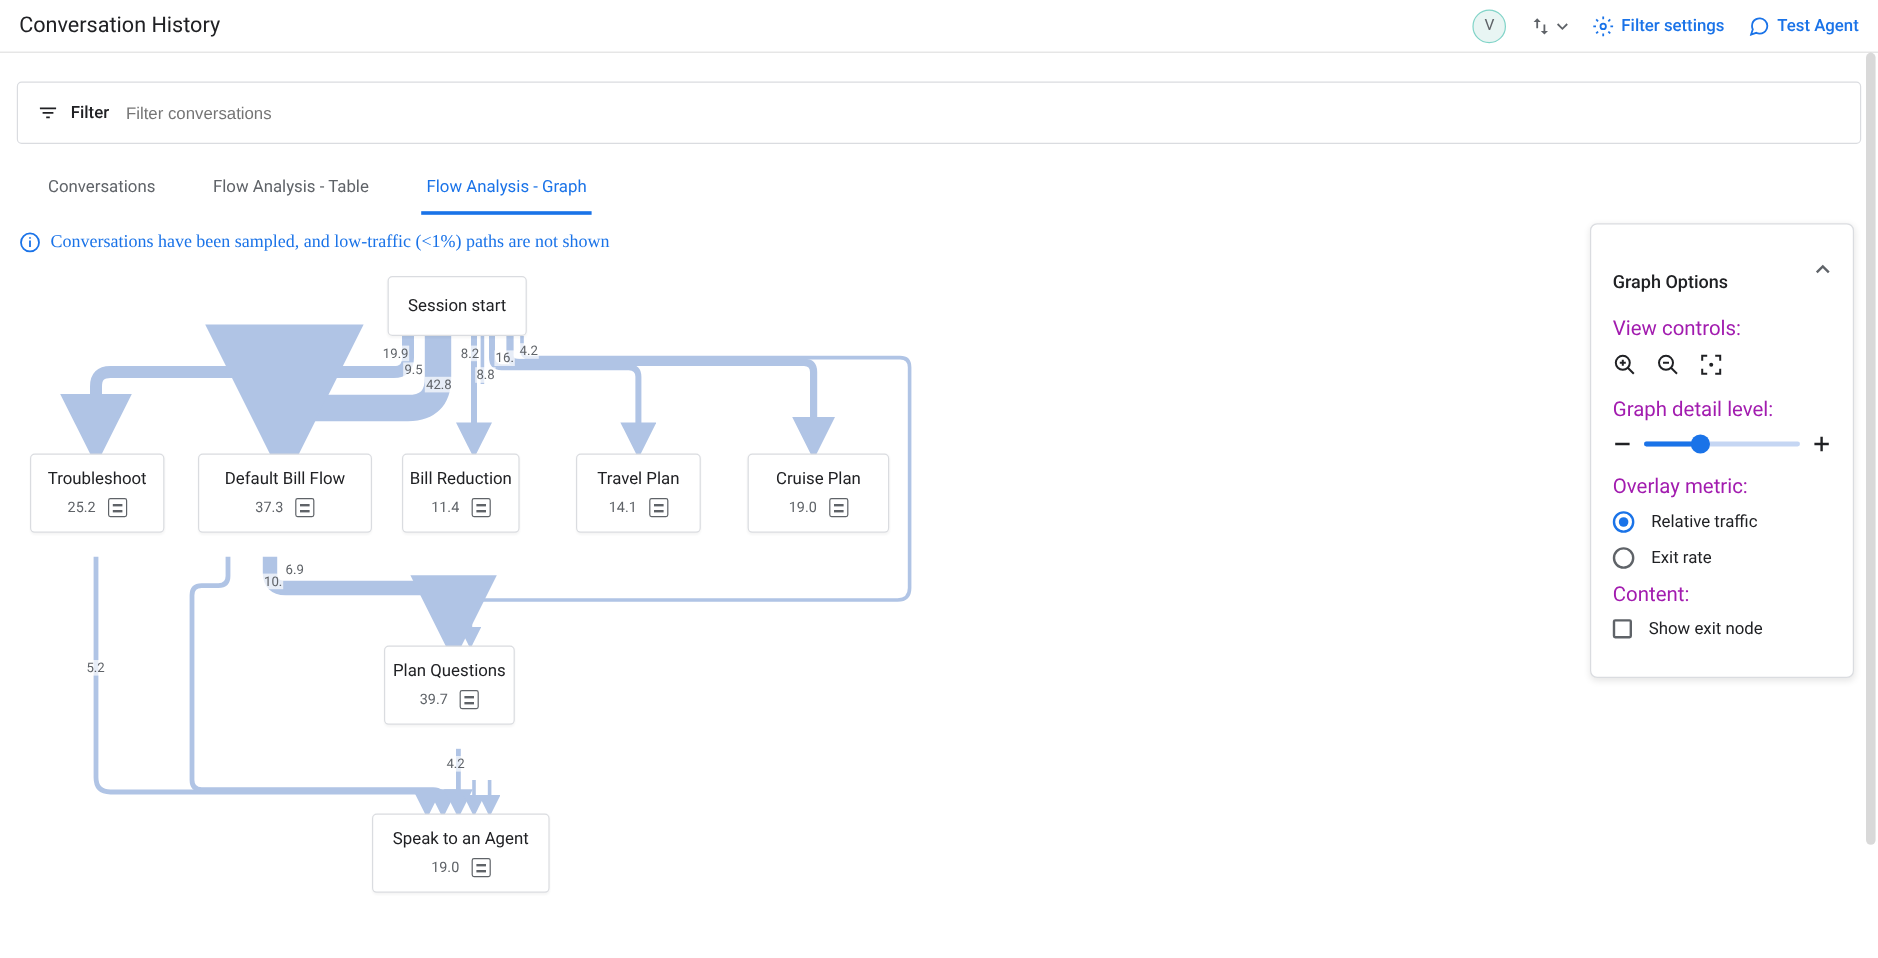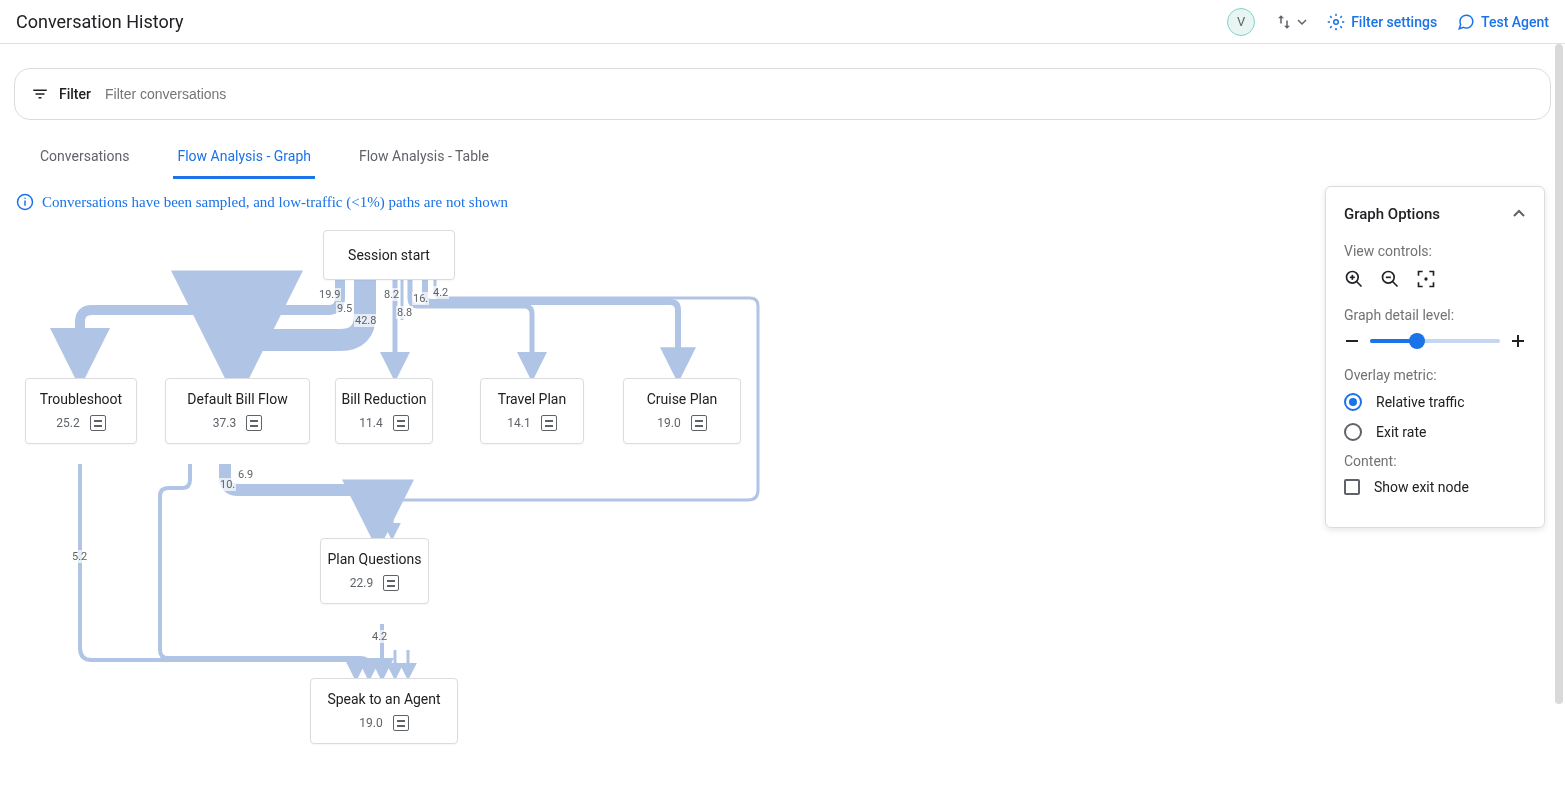--- a/index.html
+++ b/index.html
@@ -55,21 +55,21 @@
     align-items: center;
     gap: 6px;
     color: #1a73e8;
     font-size: 14px;
     font-weight: 500;
     cursor: pointer;
   }
   .filter-bar {
     margin: 24px 14px 0 14px;
     border: 1px solid #dadce0;
-    border-radius: 16px;
+    border-radius: 4px;
     height: 52px;
     display: flex;
     align-items: center;
     padding: 0 16px;
     gap: 14px;
   }
   .filter-label {
     font-weight: 500;
     font-size: 14px;
     display: flex;
@@ -183,25 +183,26 @@
   }
   .opts-header {
     display: flex;
     justify-content: space-between;
     align-items: center;
     margin-bottom: 20px;
   }
   .opts-title {
     font-size: 15px;
     font-weight: 500;
+    margin-top: 21px;
   }
   .opts-lbl {
     margin-bottom: 10px;
-    color: #737373;
-    font-size: 14px;
+    color: #a21caf;
+    font-size: 17px;
   }
   .view-controls {
     display: flex;
     gap: 16px;
     align-items: center;
     margin-bottom: 18px;
   }
   .vc-icon {
     cursor: pointer;
     color: #5f6368;
@@ -323,22 +324,22 @@
     <svg width="18" height="18" viewBox="0 0 24 24" fill="#202124">
         <path d="M3 6h18v2H3zM6 11h12v2H6zM10 16h4v2h-4z"></path>
       </svg>
     <span>Filter</span>
   </div>
   <input type="text" class="filter-placeholder" style="border: none; outline: none; flex: 1 1 0%; font-size: 14px;" placeholder="Filter conversations">
 </div>
 
 <div class="tabs">
   <div class="tab">Conversations</div>
+  <div class="tab">Flow Analysis - Table</div>
   <div class="tab active">Flow Analysis - Graph</div>
-  <div class="tab">Flow Analysis - Table</div>
 </div>
 
 <div class="info-banner">
   <svg class="info-icon-svg" width="18" height="18" viewBox="0 0 24 24" fill="none" stroke="#1a73e8" stroke-width="2">
       <circle cx="12" cy="12" r="10"></circle>
       <line x1="12" y1="10" x2="12" y2="17"></line>
       <circle cx="12" cy="7" r="1" fill="#1a73e8" stroke="none"></circle>
     </svg>
   <span>Conversations have been sampled, and low-traffic (&lt;1%) paths are not shown</span>
 </div>
@@ -371,21 +372,21 @@
     <path d="M402 70 L402 110" stroke="#b0c4e5" stroke-width="3" fill="none"></path>
 
     <path d="M80 254 L80 438 Q80 450 92 450 L348 450 Q356 450 356 458 L356 467" stroke="#b0c4e5" stroke-width="4" fill="none" marker-end="url(#arr)"></path>
 
     <path d="M382 414 L382 467" stroke="#b0c4e5" stroke-width="4" fill="none" marker-end="url(#arr)"></path>
 
     <path d="M395 440 L395 467" stroke="#b0c4e5" stroke-width="3" fill="none" marker-end="url(#arr)"></path>
     <path d="M408 440 L408 467" stroke="#b0c4e5" stroke-width="3" fill="none" marker-end="url(#arr)"></path>
   </svg>
 
-  <div class="node" style="left:323px;top:20px;width:132px;padding:16px 10px;">
+  <div class="node" style="left:323px;top:20px;width:116px;padding:16px 10px;">
     <div class="node-title" style="margin-bottom:0;">Session start</div>
   </div>
 
   <div class="node" style="left:25px;top:168px;width:112px;">
     <div class="node-title">Troubleshoot</div>
     <div class="node-meta">
       <span>25.2</span>
       <span class="node-icon"></span>
     </div>
   </div>
@@ -418,21 +419,21 @@
     <div class="node-title">Cruise Plan</div>
     <div class="node-meta">
       <span>19.0</span>
       <span class="node-icon"></span>
     </div>
   </div>
 
   <div class="node" style="left:320px;top:328px;width:109px;">
     <div class="node-title">Plan Questions</div>
     <div class="node-meta">
-      <span>22.9</span>
+      <span>39.7</span>
       <span class="node-icon"></span>
     </div>
   </div>
 
   <div class="node" style="left:310px;top:468px;width:148px;">
     <div class="node-title">Speak to an Agent</div>
     <div class="node-meta">
       <span>19.0</span>
       <span class="node-icon"></span>
     </div>

